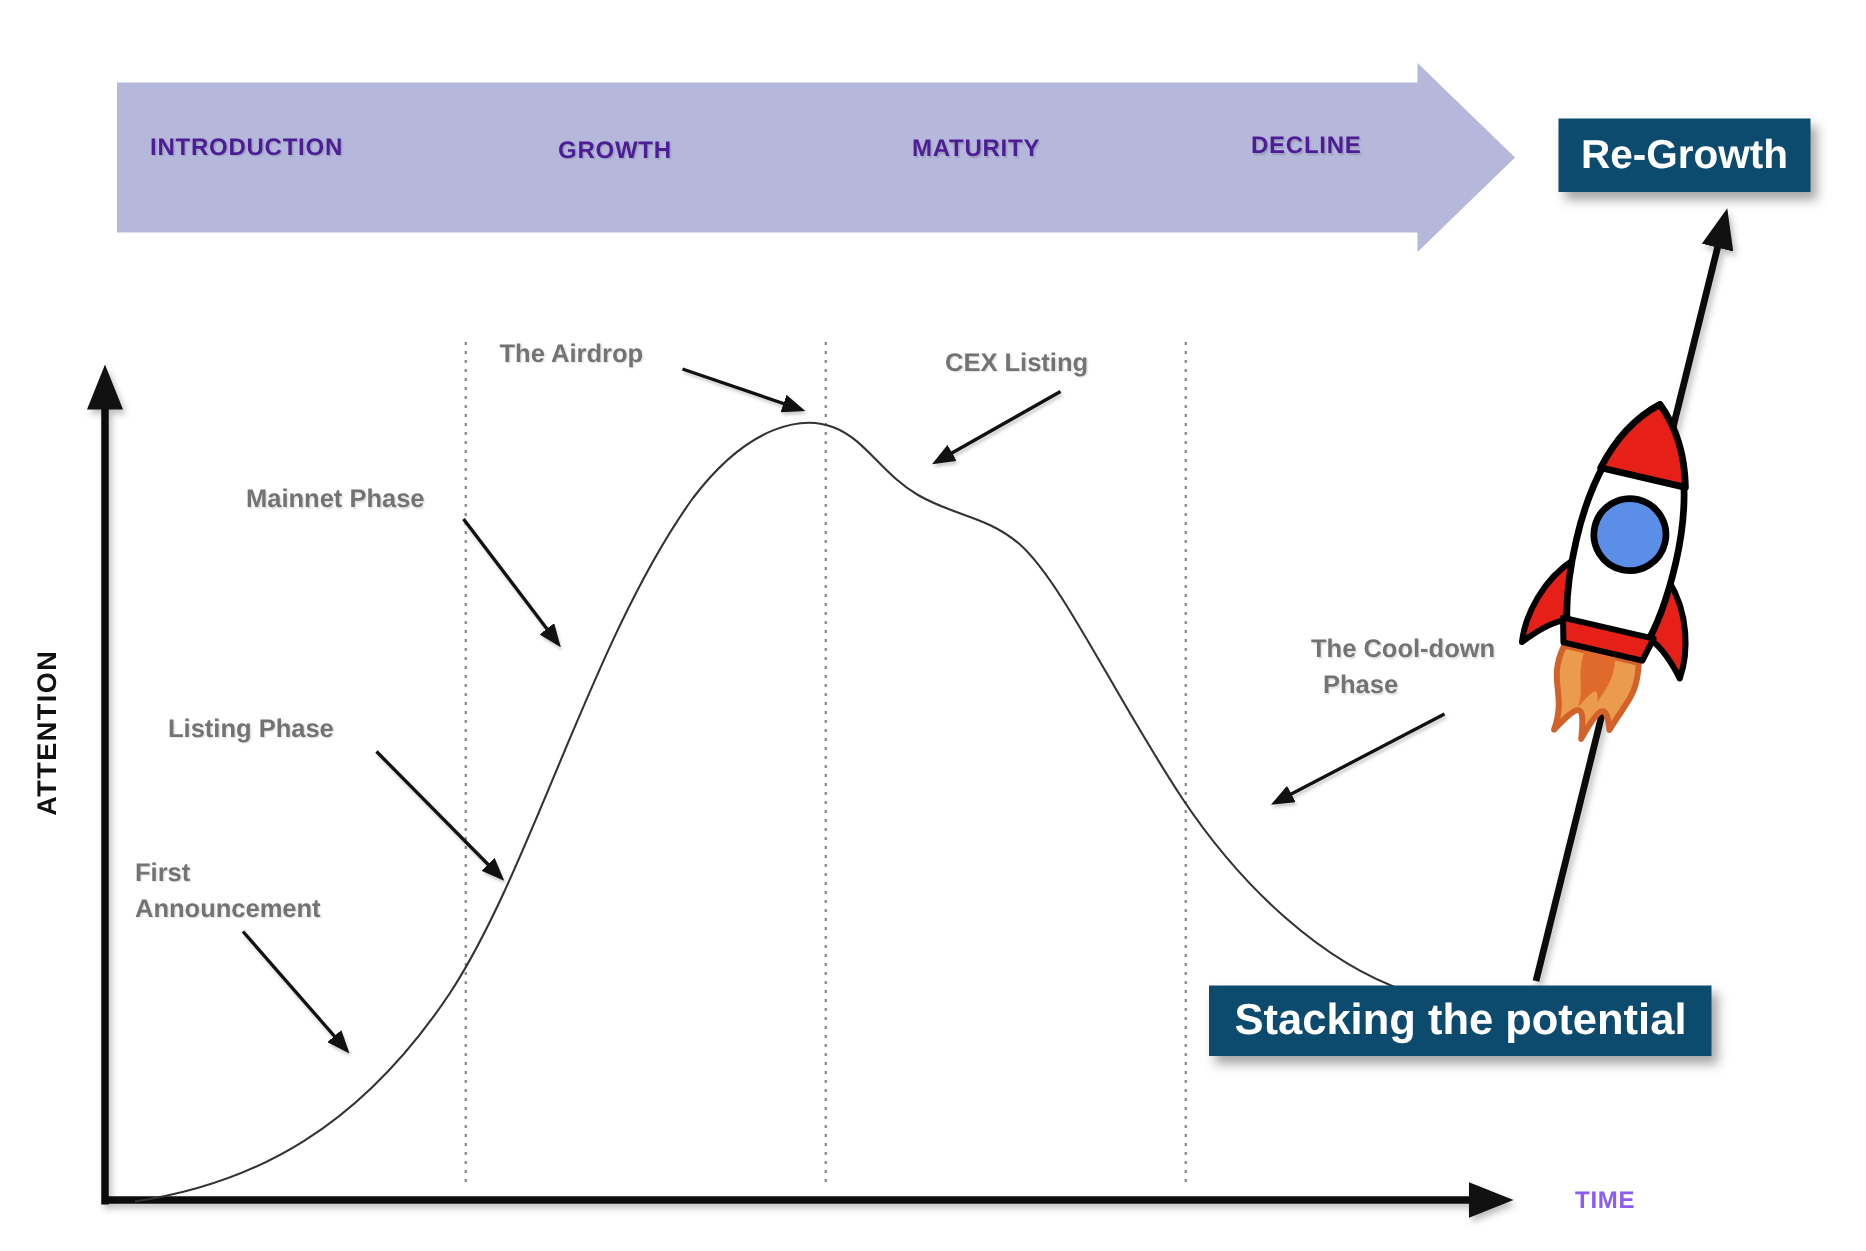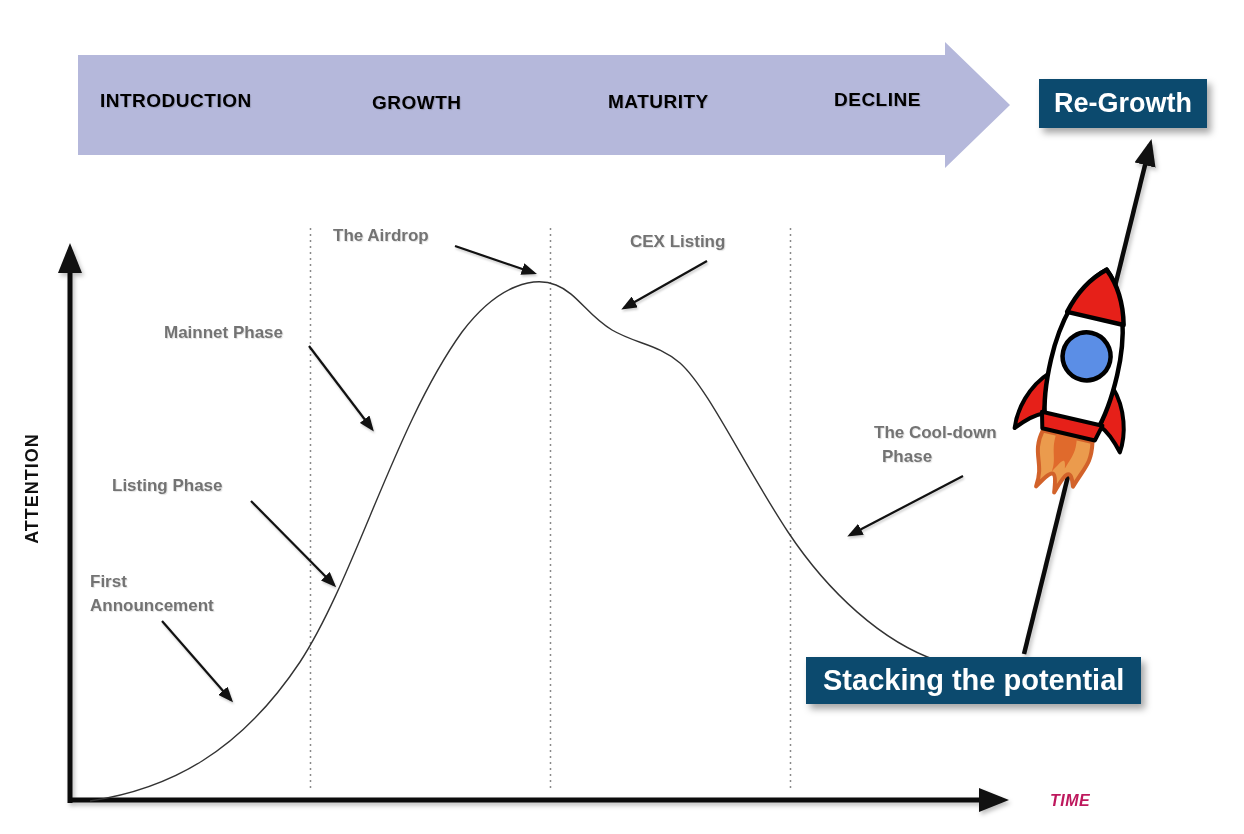--- a/index.html
+++ b/index.html
@@ -8,41 +8,41 @@
     font-family:"Liberation Sans","DejaVu Sans",sans-serif;
   }
   
   .lifecycle-arrow{
     position:absolute;left:78px;top:42px;width:932px;height:126px;
     background:#b5b8db;
     clip-path:polygon(0px 13px,867px 13px,867px 0px,932px 63px,867px 126px,867px 113px,0px 113px);
     filter:drop-shadow(3px 4px 4px rgba(0,0,0,0.25));
   }
   .phase-label{
-    position:absolute;font-weight:700;font-size:19px;color:#000000;letter-spacing:0.5px;
+    position:absolute;font-weight:700;font-size:16px;color:#4c1d95;letter-spacing:0.5px;
     white-space:nowrap;text-shadow:1px 1px 1px rgba(0,0,0,0.15);
   }
   .phase-intro{left:22px;top:48px;}
   .phase-growth{left:294px;top:50px;}
   .phase-maturity{left:530px;top:49px;}
   .phase-decline{left:756px;top:47px;}
   
   .badge{
     position:absolute;background:#0c4a6e;color:#fff;font-weight:700;white-space:nowrap;
     box-shadow:4px 5px 7px rgba(0,0,0,0.35);
   }
   .badge-regrowth{left:1039px;top:79px;font-size:27px;padding:9px 15px;}
   .badge-stacking{left:806px;top:657px;font-size:29px;padding:7px 17px;}
   
   .y-axis-label{
     position:absolute;left:-48px;top:478px;width:160px;text-align:center;
     transform:rotate(-90deg);font-weight:700;font-size:18px;letter-spacing:1px;color:#111;
   }
   .x-axis-label{
-    position:absolute;left:1050px;top:792px;font-weight:700;font-size:16px;letter-spacing:0.5px;color:#be185d;font-style:italic;
+    position:absolute;left:1050px;top:792px;font-weight:700;font-size:16px;letter-spacing:0.5px;color:#8b5cf6;
   }
   
   .anno{
     position:absolute;font-weight:700;font-size:17px;color:#737373;white-space:nowrap;
     line-height:24px;text-shadow:1px 1px 1px rgba(0,0,0,0.12);
   }
   .anno-airdrop{left:333px;top:224px;}
   .anno-cex{left:630px;top:230px;}
   .anno-mainnet{left:164px;top:321px;}
   .anno-testnet{left:112px;top:474px;}

